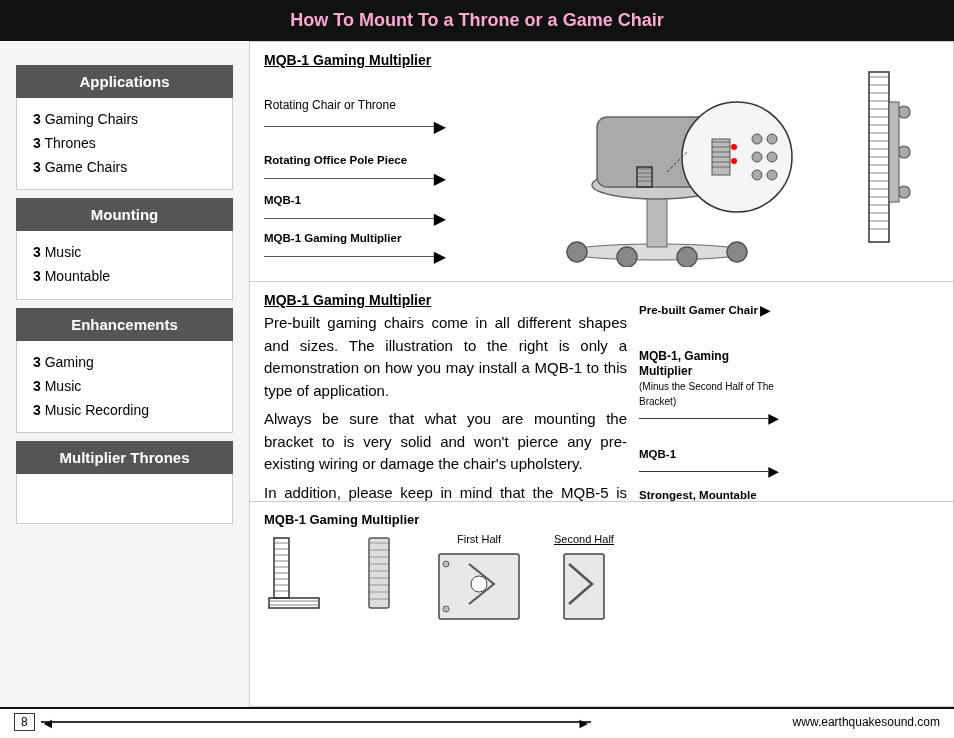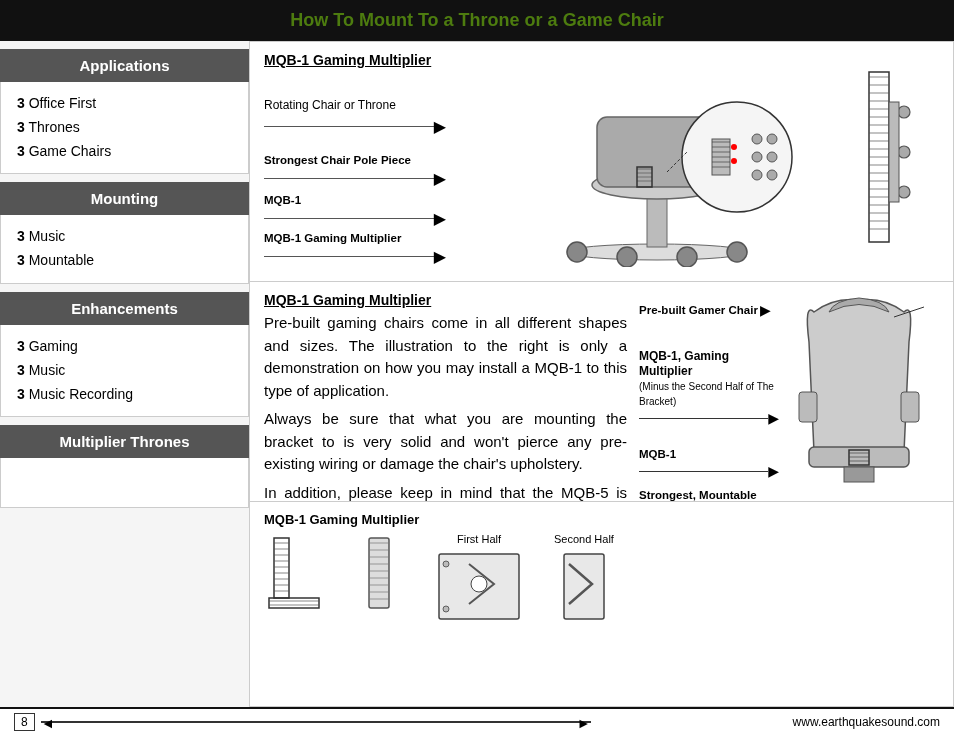--- a/index.html
+++ b/index.html
@@ -8,39 +8,39 @@
       height: 738px;
       font-family: Arial, sans-serif;
       font-size: 13px;
       background: #fff;
       overflow: hidden;
     }
 
     
     .header {
       background: #111;
-      color: #4d7c0f;
+      color: #f9a8d4;
       text-align: center;
       padding: 10px 0;
       font-size: 18px;
       font-weight: bold;
     }
 
     .main-layout {
       display: flex;
       height: calc(738px - 44px - 28px);
     }
 
     
     .sidebar {
       width: 250px;
       flex-shrink: 0;
       background: #f5f5f5;
       border-right: 1px solid #ccc;
-      padding: 0;
+      padding: 16px;
     }
 
     .sidebar-section {
       margin-bottom: 0;
     }
 
     .sidebar-heading {
       background: #555;
       color: #fff;
       text-align: center;
@@ -153,21 +153,21 @@
 </div>
 
 <div class="main-layout">
 
   <div class="sidebar">
 
     <div class="sidebar-section">
       <div class="sidebar-heading">Applications</div>
       <div class="sidebar-content">
         <div class="item">
-          <span class="num">3</span> <span>Office First</span>
+          <span class="num">3</span> <span>Gaming Chairs</span>
         </div>
         <div class="item">
           <span class="num">3</span> <span>Thrones</span>
         </div>
         <div class="item">
           <span class="num">3</span> <span>Game Chairs</span>
         </div>
       </div>
     </div>
 
@@ -215,21 +215,21 @@
           <div style="font-weight:normal; font-size:12px; line-height:1.3;">
             <span>Rotating Chair or Throne</span>
           </div>
           <div style="display:flex; align-items:center; margin:3px 0;">
             <div style="flex:1; height:1px; background:#555;"></div>
             <span style="font-size:16px;">▶</span>
           </div>
         </div>
         <div style="margin-top:18px;">
           <div style="font-weight:bold; font-size:11.5px;">
-            <span>Strongest Chair Pole Piece</span>
+            <span>Rotating Office Pole Piece</span>
           </div>
           <div style="display:flex; align-items:center; margin:3px 0;">
             <div style="flex:1; height:1px; background:#555;"></div>
             <span style="font-size:16px;">▶</span>
           </div>
         </div>
         <div style="margin-top:6px;">
           <div style="font-weight:bold; font-size:11.5px;">
             <span>MQB-1</span>
           </div>
@@ -332,21 +332,21 @@
 
     <div class="desc-section" style="height:220px; overflow:hidden;">
 
       <div class="desc-left">
         <div class="section-title">MQB-1 Gaming Multiplier</div>
         <p class="desc-para">Pre-built gaming chairs come in all different shapes and sizes. The illustration to the right is only a demonstration on how you may install a MQB-1 to this type of application.</p>
         <p class="desc-para">Always be sure that what you are mounting the bracket to is very solid and won't pierce any pre-existing wiring or damage the chair's upholstery.</p>
         <p class="desc-para">In addition, please keep in mind that the MQB-5 is very powerful and will deteriorate poorly constructed chairs, thrones, etc. You may even need to modify existing construction.</p>
       </div>
 
-      <div style="width:300px; flex-shrink:0; position:relative; display:flex;">
+      <div style="width:300px; flex-shrink:0; position:relative; display:flex;flex-direction:column;">
 
         <div style="width:140px; padding-top:10px;">
           <div style="margin-bottom:6px;">
             <div style="display:flex; align-items:center; gap:2px;">
               <span style="font-weight:bold; font-size:11.5px;">Pre-built Gamer Chair</span>
               <span style="font-size:14px;">▶</span>
             </div>
           </div>
           <div style="margin-top:30px; margin-bottom:4px;">
             <span style="font-weight:bold; font-size:12px;">MQB-1, Gaming Multiplier</span><br>
@@ -439,21 +439,21 @@
 
             <circle cx="45" cy="35" r="8" fill="white" stroke="#444" stroke-width="1"></circle>
 
             <path d="M35,15 L60,35 L35,55" fill="none" stroke="#555" stroke-width="2"></path>
 
             <circle cx="12" cy="15" r="3" fill="#bbb" stroke="#444" stroke-width="0.8"></circle>
             <circle cx="12" cy="60" r="3" fill="#bbb" stroke="#444" stroke-width="0.8"></circle>
           </svg>
         </div>
 
-        <div style="text-align:left;">
+        <div style="text-align:left;text-decoration:underline;">
           <div style="font-size:11px; margin-bottom:4px;">Second Half</div>
           <svg width="60" height="80" viewBox="0 0 60 80">
             <rect x="10" y="5" width="40" height="65" rx="2" fill="#e8e8e8" stroke="#444" stroke-width="1.5"></rect>
 
             <path d="M15,15 L38,35 L15,55" fill="none" stroke="#555" stroke-width="2.5"></path>
           </svg>
         </div>
       </div>
     </div>
 

